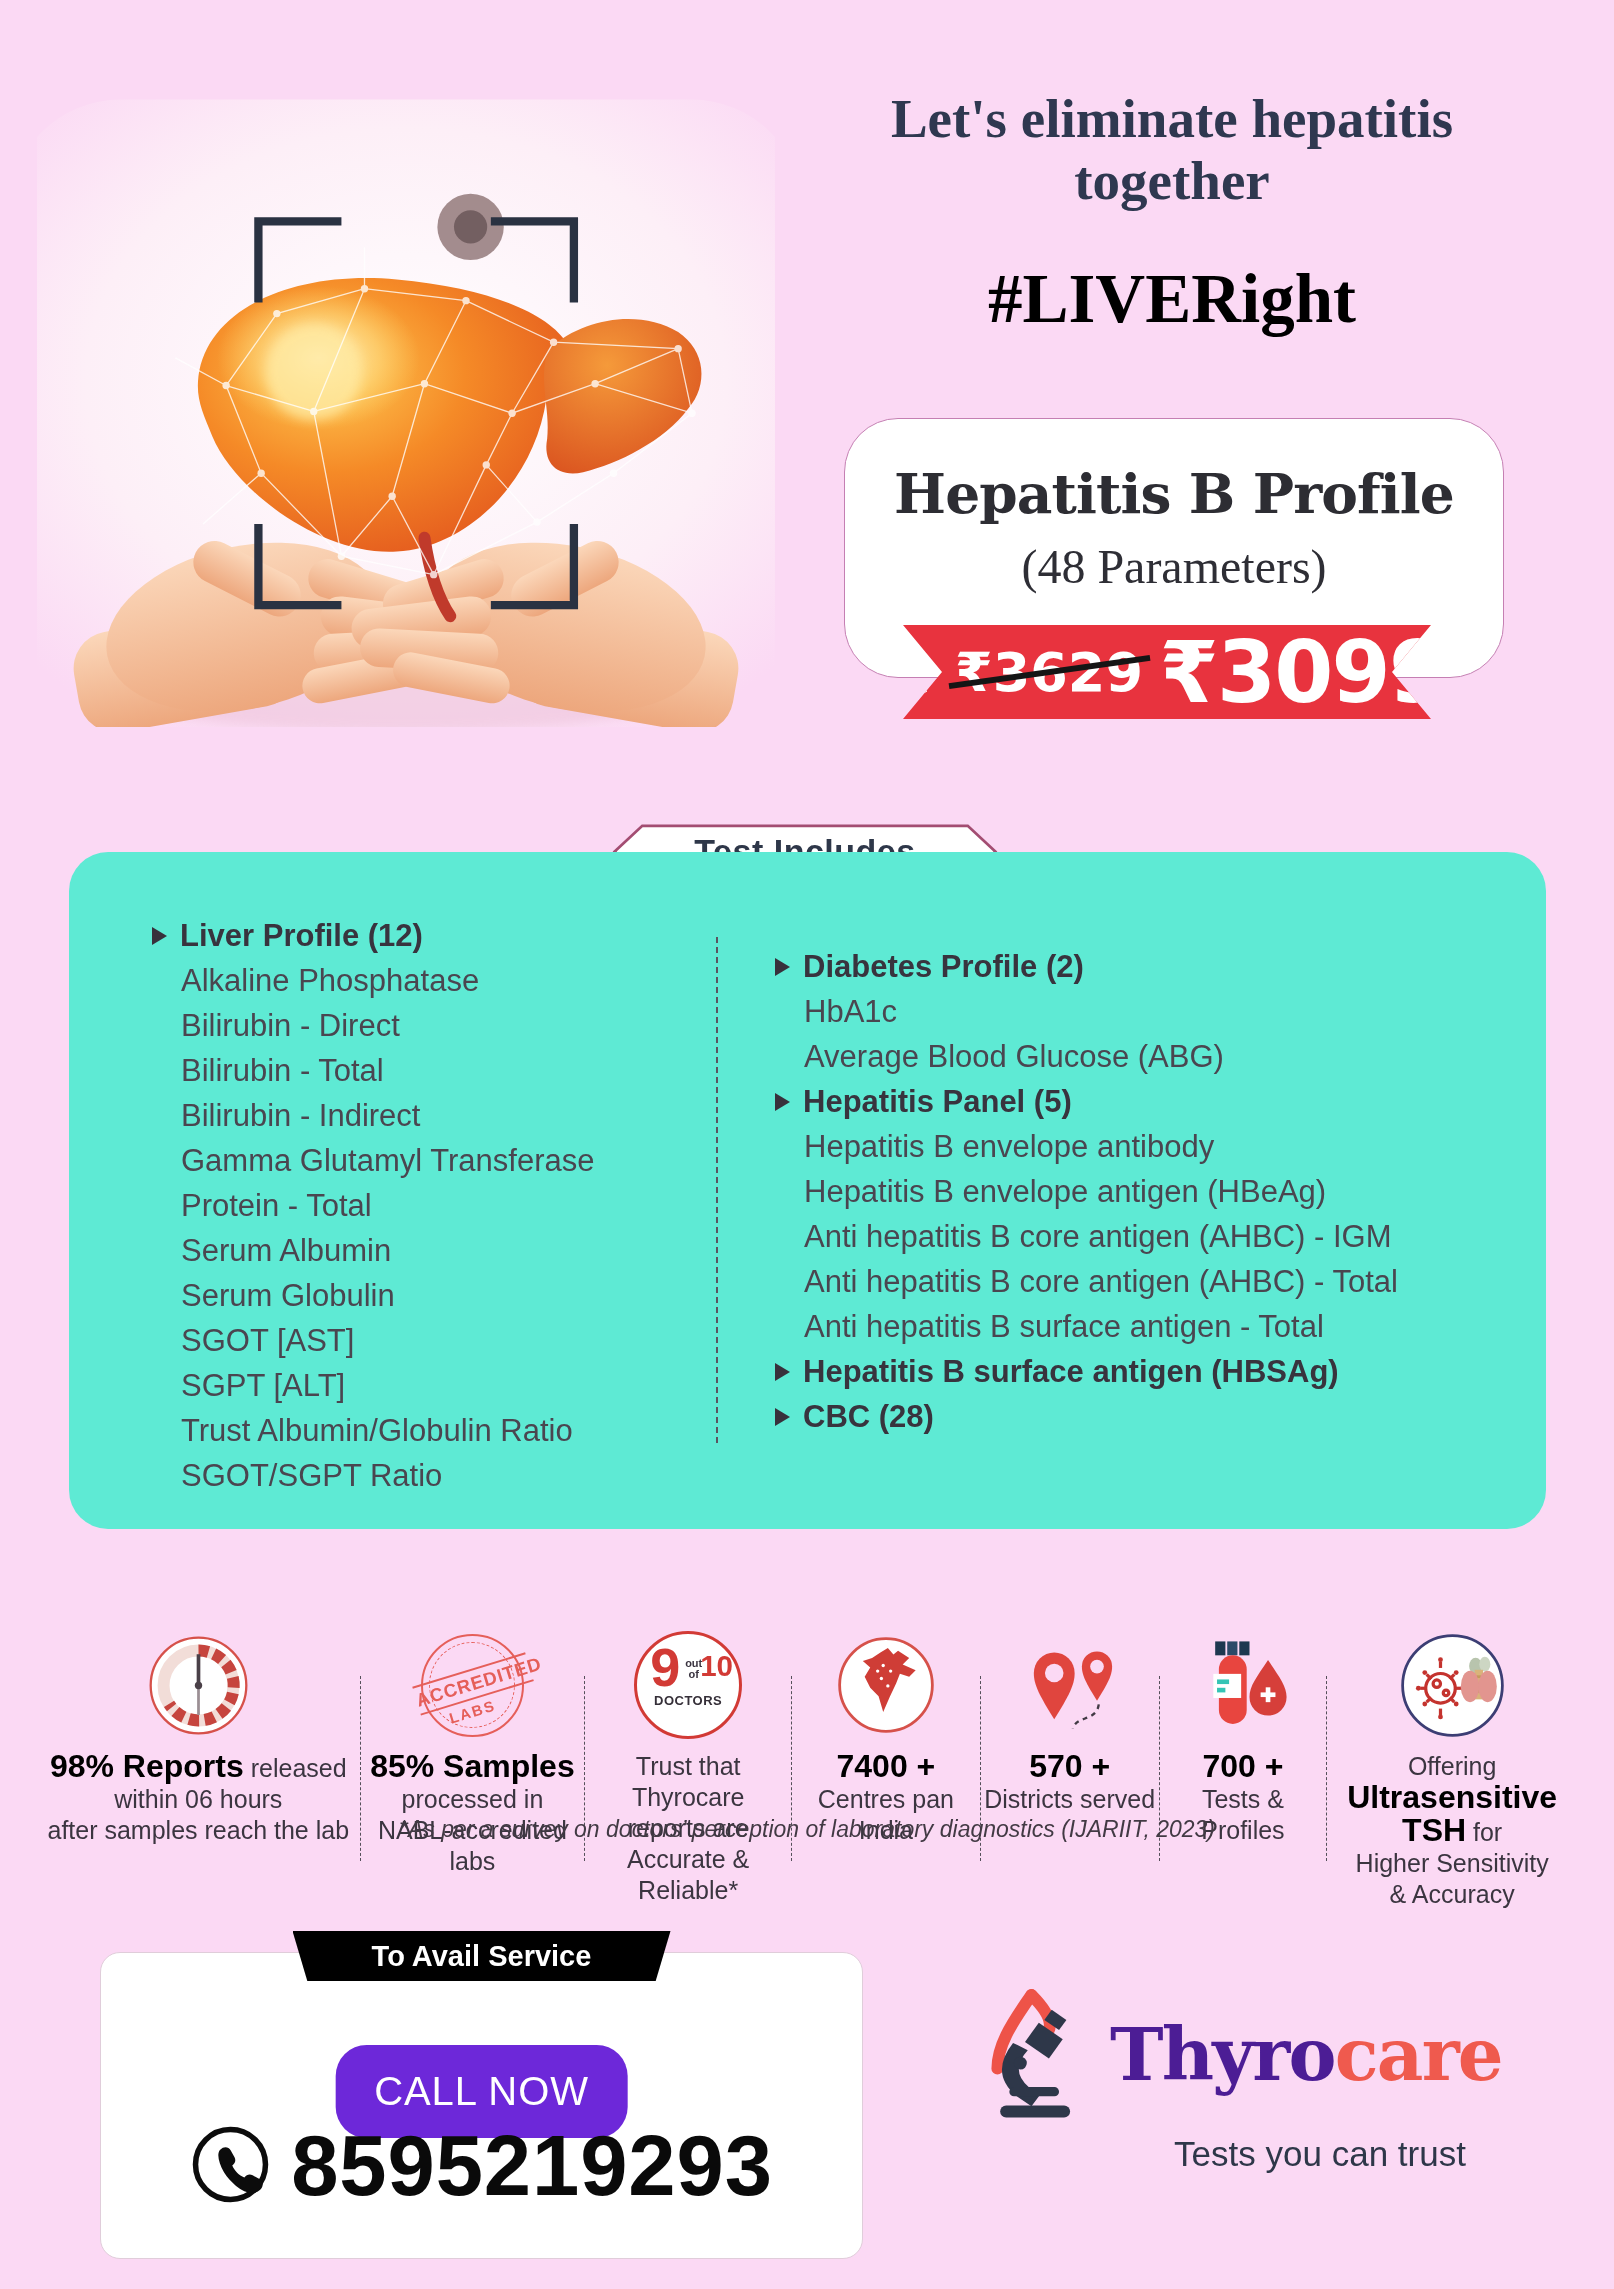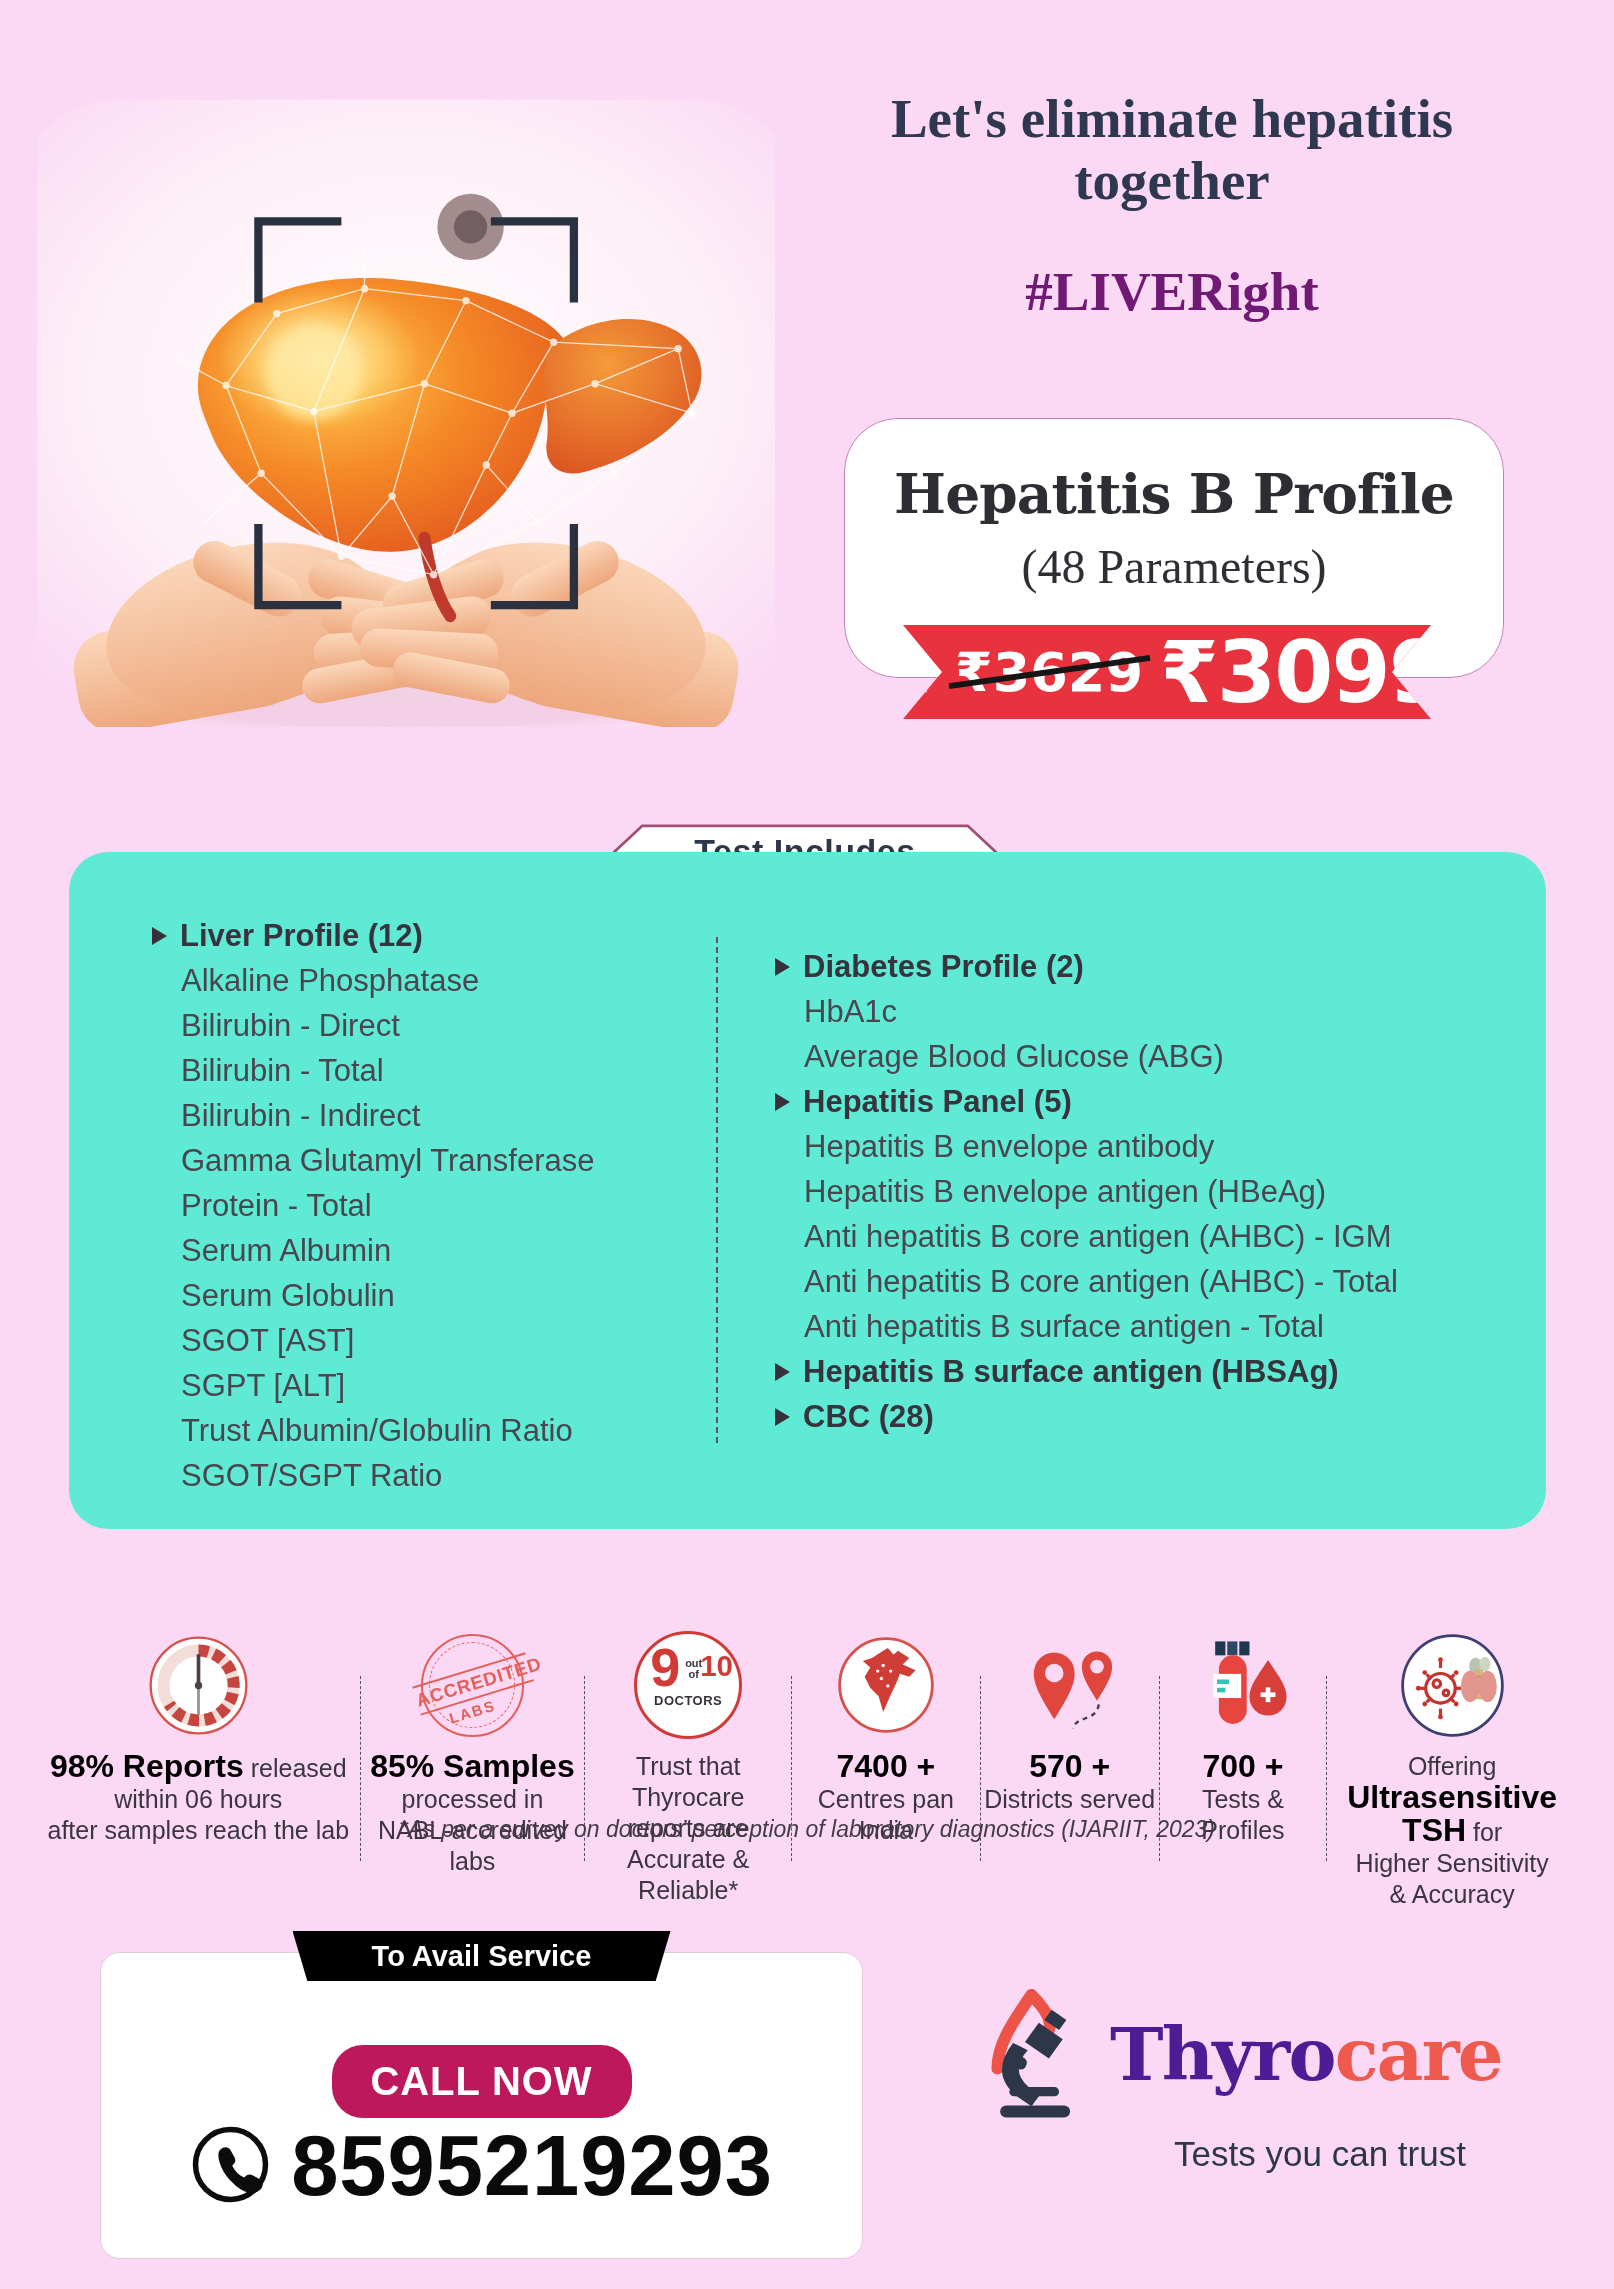--- a/index.html
+++ b/index.html
@@ -9,21 +9,21 @@
   }
   
   .hero-img{position:absolute; left:37px; top:81px; width:738px; height:646px;}
   .hero-text{position:absolute; left:812px; top:88px; width:720px; text-align:center;}
   .headline{
     font-family:"Liberation Serif",serif; font-weight:600; color:#2f3850;
     font-size:55px; line-height:1.13; margin:0;
   }
   .hashtag{
     margin-top:48px; font-family:"Liberation Serif",serif; font-weight:600;
-    font-size:55px; color:#701a75;
+    font-size:69px; color:#000000;
   }
   .offer-card{
     position:absolute; left:844px; top:418px; width:658px; height:258px;
     background:#ffffff; border:1.8px solid #c57fb3; border-radius:54px;
     text-align:center;
   }
   .offer-title{
     margin-top:42px; font-family:"DejaVu Serif",serif; font-weight:700;
     font-size:55px; color:#2d2d33; letter-spacing:-0.9px;
   }
@@ -121,22 +121,22 @@
   .avail-banner{
     position:absolute; left:50%; top:-22px; transform:translateX(-50%);
     width:378px; height:50px; background:#000000;
     -webkit-clip-path:polygon(0 0,100% 0,calc(100% - 14.8px) 100%,14.8px 100%);
     clip-path:polygon(0 0,100% 0,calc(100% - 14.8px) 100%,14.8px 100%);
     display:flex; align-items:center; justify-content:center;
     color:#fff; font-size:29px; font-weight:700;
   }
   .callnow{
     position:absolute; left:50%; top:92px; transform:translateX(-50%);
-    background:#be185d; color:#fff; border-radius:31px;
-    padding:14px 39px; font-size:40px; font-weight:700; letter-spacing:0.9px;
+    background:#6d28d9; color:#fff; border-radius:31px;
+    padding:24px 39px; font-size:40px; font-weight:400; letter-spacing:0.9px;
   }
   .phone-row{
     position:absolute; left:0; right:0; top:164px;
     display:flex; align-items:center; justify-content:center; gap:20px;
   }
   .phone-num{
     font-size:85px; font-weight:800; color:#0a0a0a; letter-spacing:0.9px;
     font-family:"Liberation Sans",sans-serif;
   }
   .brand{position:absolute; left:974px; top:1984px; width:554px;}

